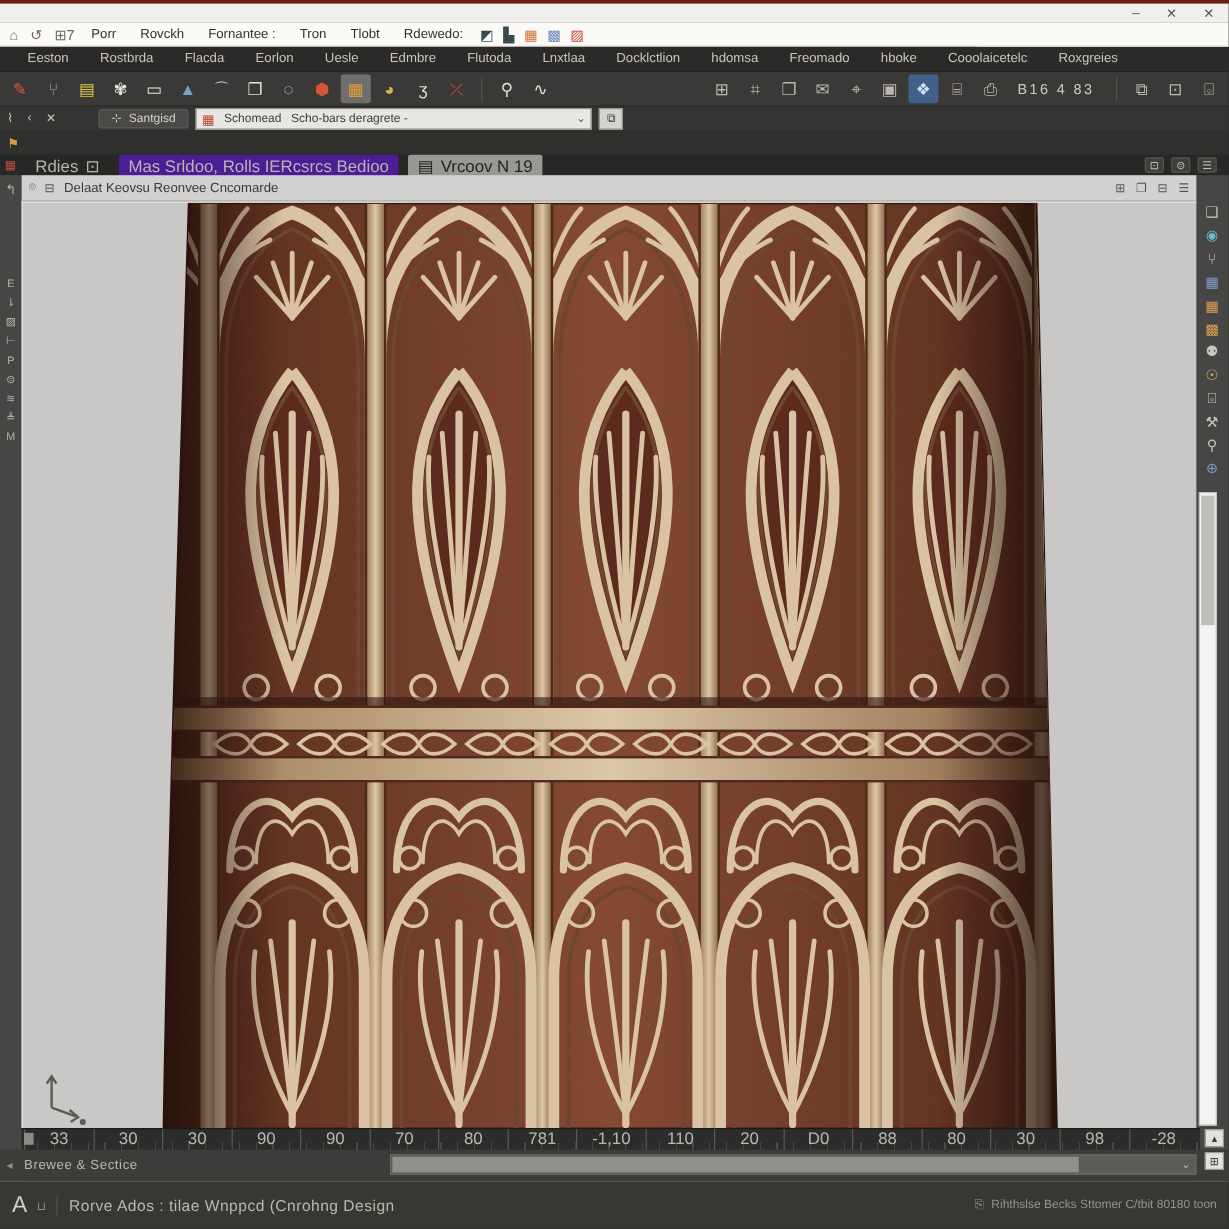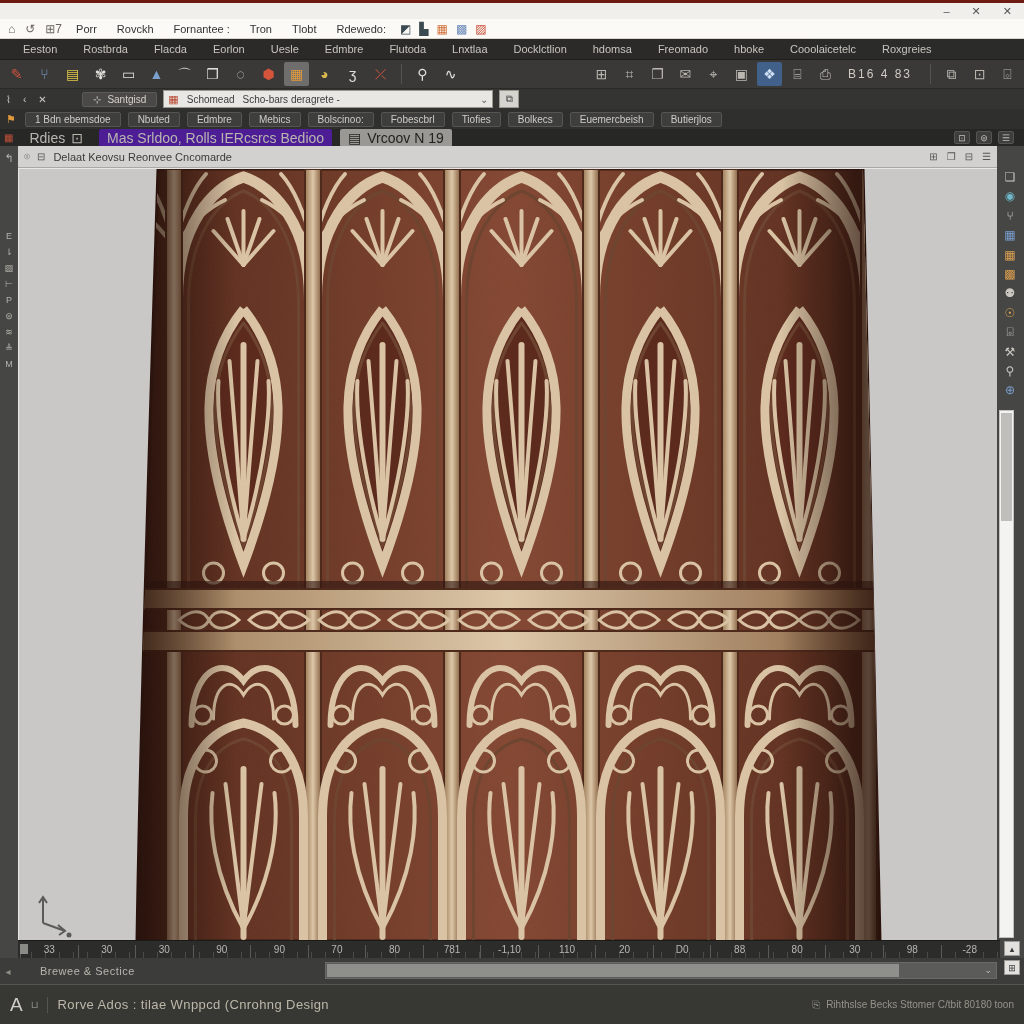--- a/index.html
+++ b/index.html
@@ -102,28 +102,28 @@
   .s-cream{stroke:#d9c3a4;fill:none;stroke-linecap:round}
   .s-dark{stroke:#6e4530;fill:none;stroke-linecap:round}
   .f-cream{fill:#d9c3a4;stroke:none}
   .w3{stroke-width:3}.w4{stroke-width:4}.w5{stroke-width:5}.w6{stroke-width:6}.w9{stroke-width:9}.w11{stroke-width:11}
 
   
   #ruler { left:18px; top:940px; width:982px; height:18px; background:#2c2c2b;
            border-top:1px solid #1a1a19; display:flex; align-items:flex-end; padding:0 2px;
            background-image:repeating-linear-gradient(90deg, transparent 0 13px, #4a4a48 13px 14px);
            background-size:100% 6px; background-position:0 100%; background-repeat:no-repeat; }
-  #ruler .tick { flex:1; color:#b9b7b2; font-size:10px; text-align:center; padding-bottom:3px;
+  #ruler .tick { flex:1; color:#b9b7b2; font-size:14px; text-align:center; padding-bottom:3px;
                  border-left:1px solid #5a5a57; line-height:1; }
   #ruler-home { position:absolute; left:20px; top:944px; width:8px; height:10px; background:#8a8a87; }
 
   #hscrollrow { left:0; top:958px; width:1024px; height:26px; background:#3c3c3b;
                 display:flex; align-items:center; font-size:11px; color:#b9b6ae; }
   #hscrollrow .harrow { width:16px; text-align:center; color:#8f8d86; font-size:10px; }
-  #hscroll-label { padding-left:4px; letter-spacing:0.5px;margin-left:20px; }
+  #hscroll-label { padding-left:4px; letter-spacing:0.5px; }
   #htrack { position:absolute; left:325px; top:962px; width:672px; height:17px; background:#5b5b59;
             border:1px solid #6a6a67; }
   #hthumb { position:absolute; left:1px; top:1px; width:572px; height:13px; background:#8f8f8c; }
   #hchev  { position:absolute; right:4px; top:2px; color:#bdbcb8; font-size:9px; }
 
   #cornerbtns { left:1002px; top:941px; width:20px; height:42px; display:flex;
                 flex-direction:column; gap:4px; align-items:center; }
   #cornerbtns span { background:#e2e1de; color:#3a3a3a; width:16px; height:15px; font-size:9px;
                      display:flex; align-items:center; justify-content:center; border:1px solid #9a9996; }
 
@@ -247,32 +247,20 @@
       <span class="combo-ico">▦</span>
       <span>Schomead</span>
       <span class="combo-val">Scho-bars deragrete -</span>
       <span class="combo-chev">⌄</span>
     </span>
     <span id="combo-endbtn">⧉</span>
   </div>
 
   <div class="abs" id="ribbonrow">
     <span class="flag">⚑</span>
-    <span class="tb-group" style="gap:7px">
-        <span class="rtab">1 Bdn ebemsdoe</span>
-        <span class="rtab">Nbuted</span>
-        <span class="rtab">Edmbre</span>
-        <span class="rtab">Mebics</span>
-        <span class="rtab">Bolscinoo:</span>
-        <span class="rtab">Fobescbrl</span>
-        <span class="rtab">Tiofies</span>
-        <span class="rtab">Bolkecs</span>
-        <span class="rtab">Euemercbeish</span>
-        <span class="rtab">Butierjlos</span>
-      </span>
   </div>
 
   <div class="abs" id="doctabs">
     <span class="dicon">▦</span>
     <span class="dtab">
       <span>Rdies</span>
       <span>⊡</span>
     </span>
     <span class="dtab mid">
       <span>Mas Srldoo, Rolls  IERcsrcs Bedioo</span>

